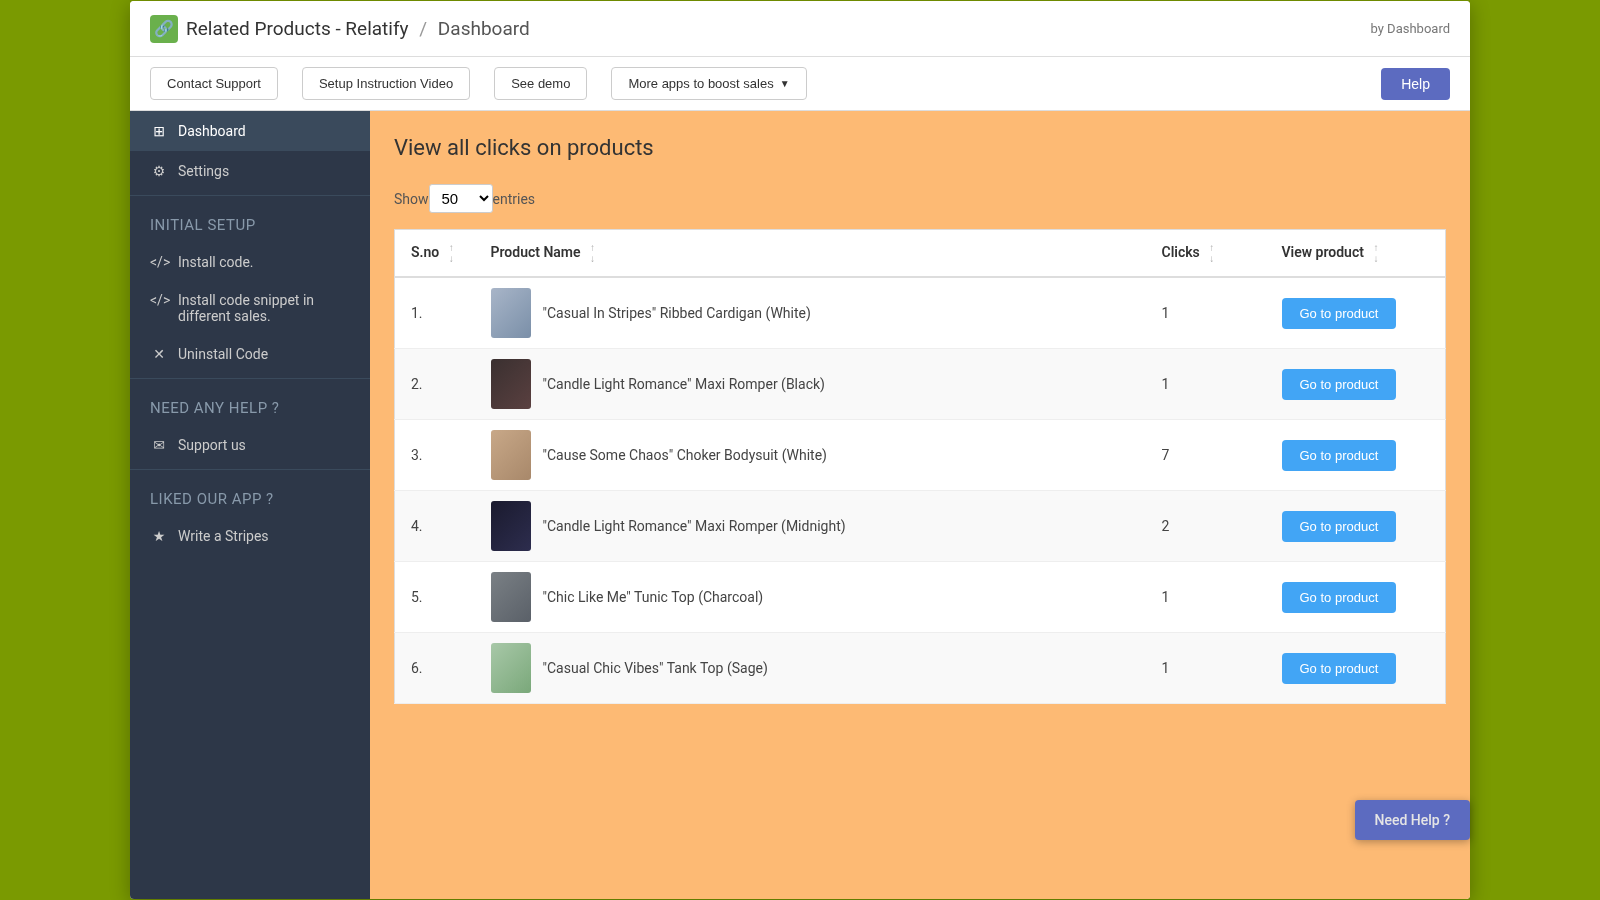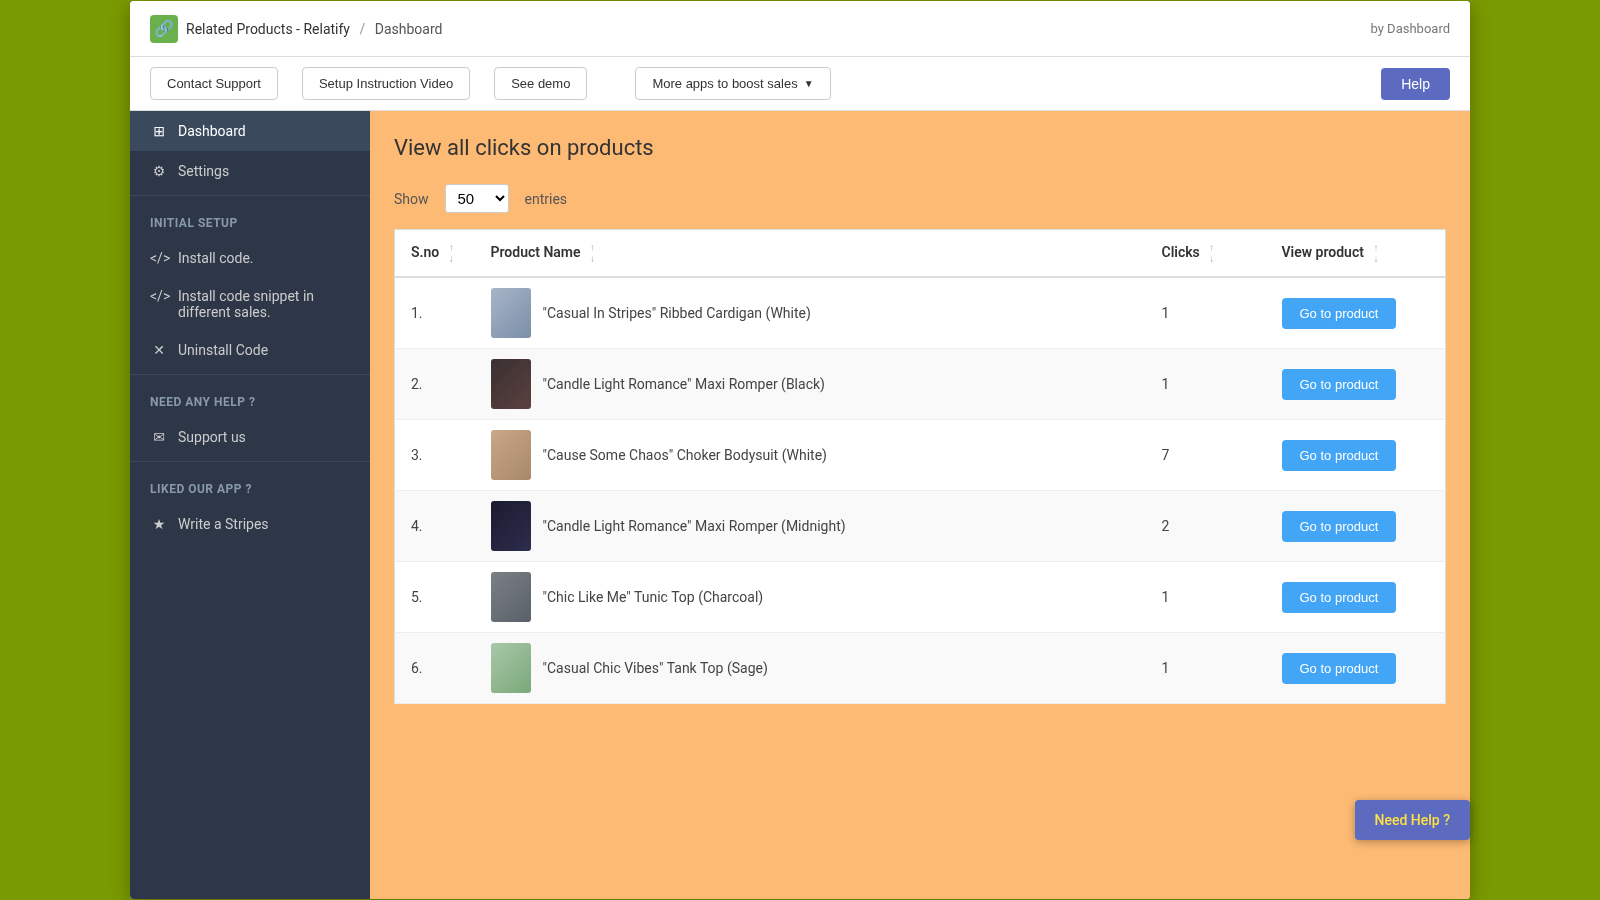--- a/index.html
+++ b/index.html
@@ -39,21 +39,21 @@
       height: 28px;
       background: #6ab04c;
       border-radius: 4px;
       display: flex;
       align-items: center;
       justify-content: center;
       color: white;
       font-size: 16px;
     }
     .header-title {
-      font-size: 14px;
+      font-size: 19px;
       color: #333;
     }
     .header-title .separator {
       color: #999;
       margin: 0 6px;
     }
     .header-title .dashboard-part {
       color: #555;
     }
     .header-right {
@@ -86,21 +86,20 @@
       padding: 8px 20px;
       border-radius: 4px;
       cursor: pointer;
       font-size: 14px;
       margin-left: auto;
     }
     .dropdown-btn {
       display: flex;
       align-items: center;
       gap: 6px;
-      margin-left: 24px;
     }
     .dropdown-arrow {
       font-size: 10px;
     }
     
     .layout {
       display: flex;
       min-height: calc(900px - 56px - 56px);
     }
     
@@ -117,22 +116,22 @@
       gap: 10px;
       padding: 12px 20px;
       cursor: pointer;
       color: #ccc;
       font-size: 14px;
     }
     .sidebar-item.active { background: #3a4a5c; color: #fff; }
     .sidebar-icon { font-size: 14px; width: 18px; text-align: center; }
     .sidebar-section {
       padding: 16px 20px 8px 20px;
-      font-size: 12px;
-      font-weight: 700;
+      font-size: 15px;
+      font-weight: 400;
       color: #8899aa;
       text-transform: uppercase;
       letter-spacing: 0.5px;
     }
     .sidebar-divider {
       border: none;
       border-top: 1px solid #3a4a5c;
       margin: 4px 0;
     }
     .sidebar-item-multiline {
@@ -159,21 +158,21 @@
     
     .table-controls {
       display: flex;
       align-items: center;
       justify-content: space-between;
       margin-bottom: 16px;
     }
     .show-entries {
       display: flex;
       align-items: center;
-      gap: 16px;
+      gap: 0;
       color: #555;
     }
     .show-entries select {
       border: 1px solid #ccc;
       padding: 4px 8px;
       border-radius: 3px;
       font-size: 15px;
       background: #fff;
     }
     .search-box {
@@ -262,21 +261,21 @@
       cursor: pointer;
       font-size: 13px;
       white-space: nowrap;
     }
     
     .need-help-btn {
       position: fixed;
       bottom: 60px;
       right: 130px;
       background: #5c6bc0;
-      color: #fde047;
+      color: #e5e5e5;
       padding: 12px 20px;
       border-radius: 4px;
       cursor: pointer;
       font-size: 14px;
       font-weight: 500;
       box-shadow: 0 2px 8px rgba(0,0,0,0.3);
     }
     .sno-col { width: 80px; }
     .product-col { width: auto; }
     .clicks-col { width: 120px; }

